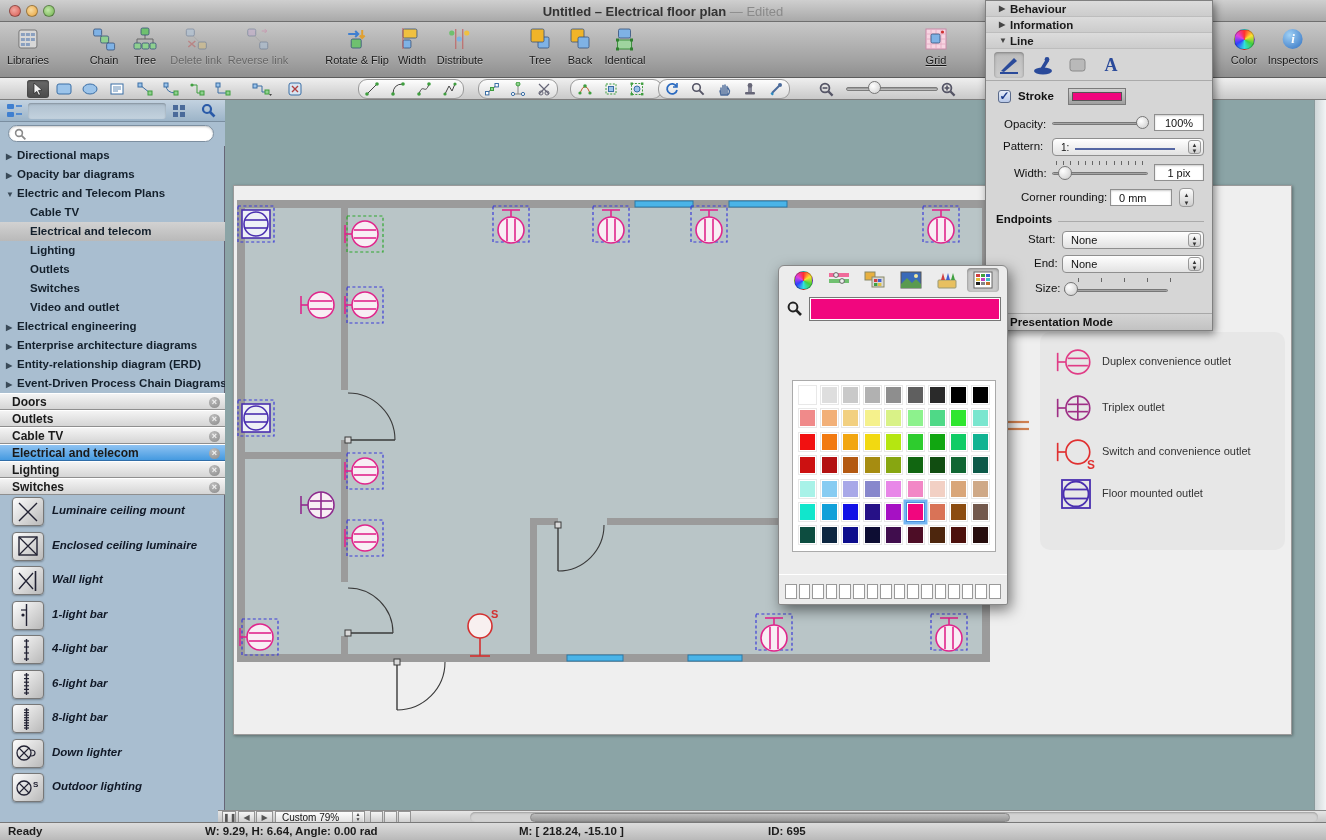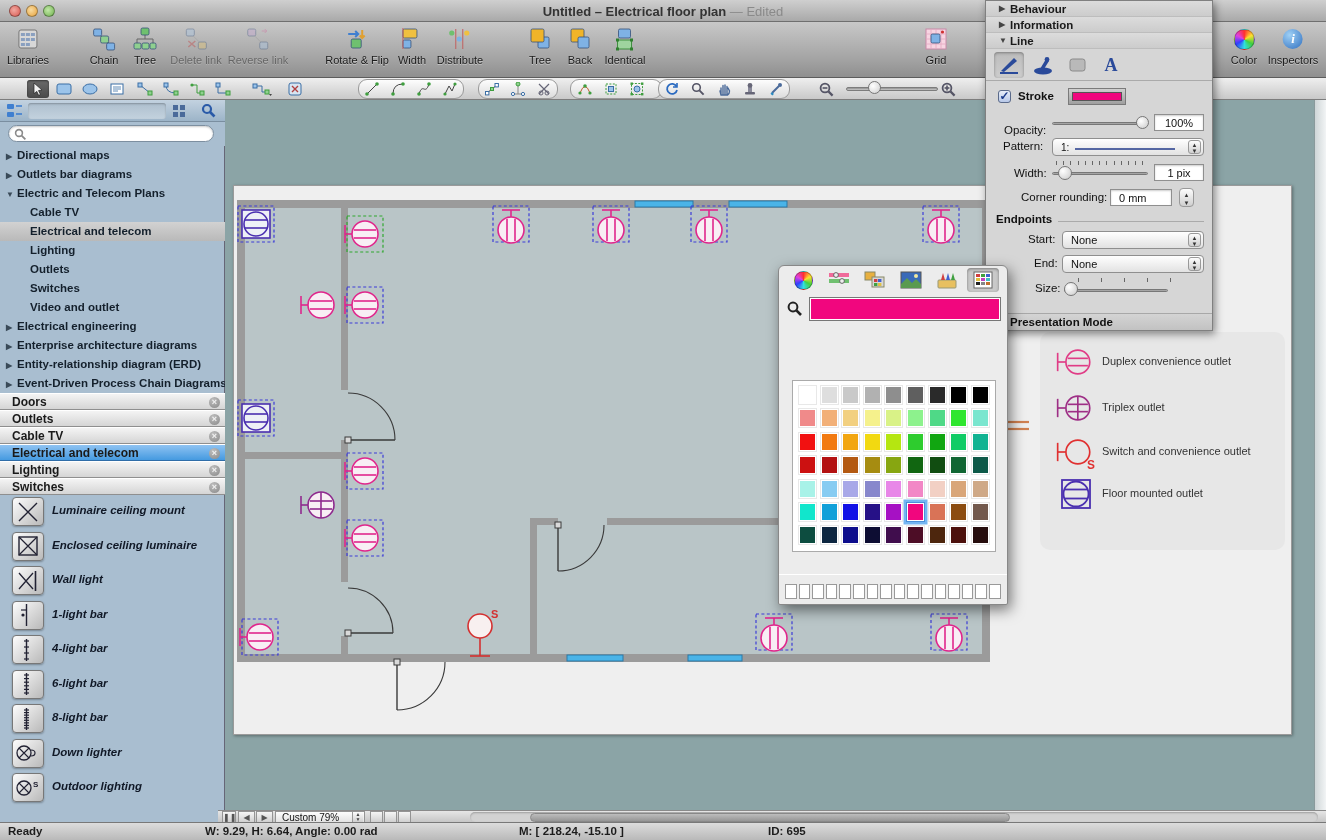--- a/index.html
+++ b/index.html
@@ -289,21 +289,21 @@
             <g fill="#2f7f2f">
               <rect x="3.5" y="11.5" width="3" height="3"></rect>
               <rect x="17.5" y="11.5" width="3" height="3"></rect>
               <rect x="3.5" y="20.5" width="3" height="3"></rect>
               <rect x="17.5" y="20.5" width="3" height="3"></rect>
             </g>
           </svg>
         </div>
         <div class="tlabel">Identical</div>
       </div>
-      <div class="tb1item" style="left: 936px;">
+      <div class="tb1item" style="left: 936px; text-decoration: underline;">
         <div class="ticon">
           <svg width="24" height="24">
             <rect x="2" y="2" width="20" height="20" fill="#f7d5e2" stroke="#c88aa8"></rect>
             <path d="M7,2 v20 M12,2 v20 M17,2 v20 M2,7 h20 M2,12 h20 M2,17 h20" stroke="#e5a8c2" stroke-width="0.8"></path>
             <rect x="7" y="7" width="9" height="9" rx="1.5" fill="#7fb2e5" stroke="#35507a" stroke-width="0.8"></rect>
             <circle cx="18.5" cy="5" r="1.6" fill="#d03030"></circle>
           </svg>
         </div>
         <div class="tlabel">Grid</div>
       </div>
@@ -541,21 +541,21 @@
     <div class="searchrow">
       <div class="searchfield">
         <svg class="mag" width="13" height="13">
           <circle cx="5" cy="5" r="3.4" fill="none" stroke="#8a8a8a" stroke-width="1.6"></circle>
             <line x1="7.6" y1="7.6" x2="11.4" y2="11.4" stroke="#8a8a8a" stroke-width="1.8"></line>
         </svg>
       </div>
     </div>
     <div class="tree" id="libtree">
         <div class="treeitem root"><span class="tri">▶</span><span>Directional maps</span></div>
-        <div class="treeitem root"><span class="tri">▶</span><span>Outlets bar diagrams</span></div>
+        <div class="treeitem root"><span class="tri">▶</span><span>Opacity bar diagrams</span></div>
         <div class="treeitem root"><span class="tri">▼</span><span>Electric and Telecom Plans</span></div>
         <div class="treeitem child"><span>Cable TV</span></div>
         <div class="treeitem child selgray"><span>Electrical and telecom</span></div>
         <div class="treeitem child"><span>Lighting</span></div>
         <div class="treeitem child"><span>Outlets</span></div>
         <div class="treeitem child"><span>Switches</span></div>
         <div class="treeitem child"><span>Video and outlet</span></div>
         <div class="treeitem root"><span class="tri">▶</span><span>Electrical engineering</span></div>
         <div class="treeitem root"><span class="tri">▶</span><span>Enterprise architecture diagrams</span></div>
         <div class="treeitem root"><span class="tri">▶</span><span>Entity-relationship diagram (ERD)</span></div>
@@ -961,21 +961,21 @@
 
     <div class="insp-row" style="height:30px">
       <div class="checkbox" style="left:12px;top:9px">✓</div>
       <b class="ilabel" style="left:32px;top:9px">Stroke</b>
       <div class="swatchwell" style="left:82px;top:7px">
         <div class="inner" id="strokeSwatch" style="background: rgb(241, 6, 126);"></div>
       </div>
     </div>
 
     <div class="insp-row">
-      <span class="ilabel" style="left:18px;top:13px">Opacity:</span>
+      <span class="ilabel" style="left:18px;top:7px">Opacity:</span>
       <div class="itrack" style="left:66px;top:11px;width:92px"></div>
       <div class="iknob" style="left:150px;top:5px"></div>
       <div class="ifield" style="left:168px;top:3px;width:50px">100%</div>
     </div>
 
     <div class="insp-row">
       <span class="ilabel" style="left:17px;top:5px">Pattern:</span>
       <div class="idrop" style="left:66px;top:3px;width:152px">
         <span style="font-size:10px">1:</span>
         <svg width="100" height="6" style="position:absolute;left:22px;top:7px">

